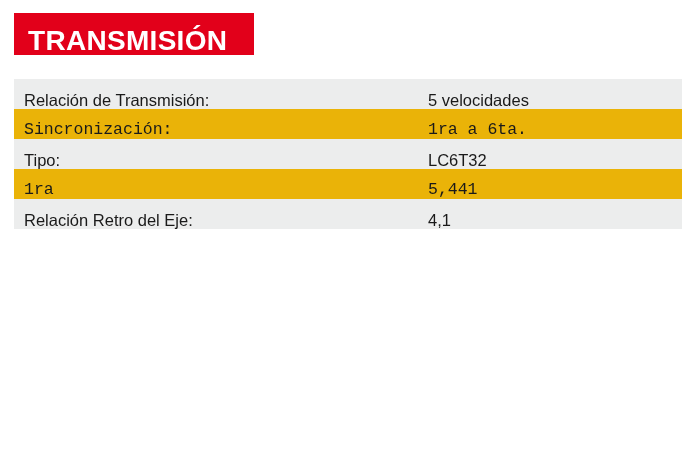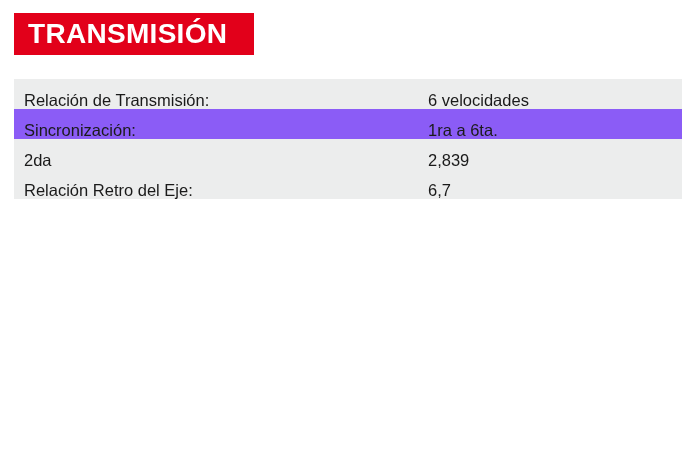--- a/index.html
+++ b/index.html
@@ -21,21 +21,21 @@
     box-sizing: border-box;
   }
   .title-bar {
     position: absolute;
     left: 14px;
     top: 13px;
     width: 240px;
     height: 42px;
     background: #e2001a;
     display: flex;
-    align-items: center;
+    align-items: flex-end;
     box-sizing: border-box;
     padding-left: 14px;
   }
   .title-bar .title-text {
     color: #ffffff;
     font-size: 28px;
     font-weight: bold;
     letter-spacing: 0.3px;
     line-height: 1;
     white-space: nowrap;
@@ -65,46 +65,51 @@
     width: 402px;
   }
   .spec-table td.value {
     width: 254px;
     padding-left: 2px;
   }
   .spec-table tr.shade td {
     background: #eceded;
   }
   .spec-table tr.plain td {
-    background: #8b5cf6;
+    background: #eab308;
+    font-family: Liberation Mono, monospace;
   }
 </style>
 </head>
 <body>
 
 <div class="sheet">
 
   <div class="title-bar">
     <span class="title-text">TRANSMISIÓN</span>
   </div>
 
   <table class="spec-table">
     <tbody>
         <tr class="shade">
           <td class="label">Relación de Transmisión:</td>
-          <td class="value">6 velocidades</td>
+          <td class="value">5 velocidades</td>
         </tr>
         <tr class="plain">
           <td class="label">Sincronización:</td>
           <td class="value">1ra a 6ta.</td>
         </tr>
         <tr class="shade">
-          <td class="label">2da</td>
-          <td class="value">2,839</td>
+          <td class="label">Tipo:</td>
+          <td class="value">LC6T32</td>
+        </tr>
+        <tr class="plain">
+          <td class="label">1ra</td>
+          <td class="value">5,441</td>
         </tr>
         <tr class="shade">
           <td class="label">Relación Retro del Eje:</td>
-          <td class="value">6,7</td>
+          <td class="value">4,1</td>
         </tr>
       </tbody>
   </table>
 
 </div>
 
 </body></html>

